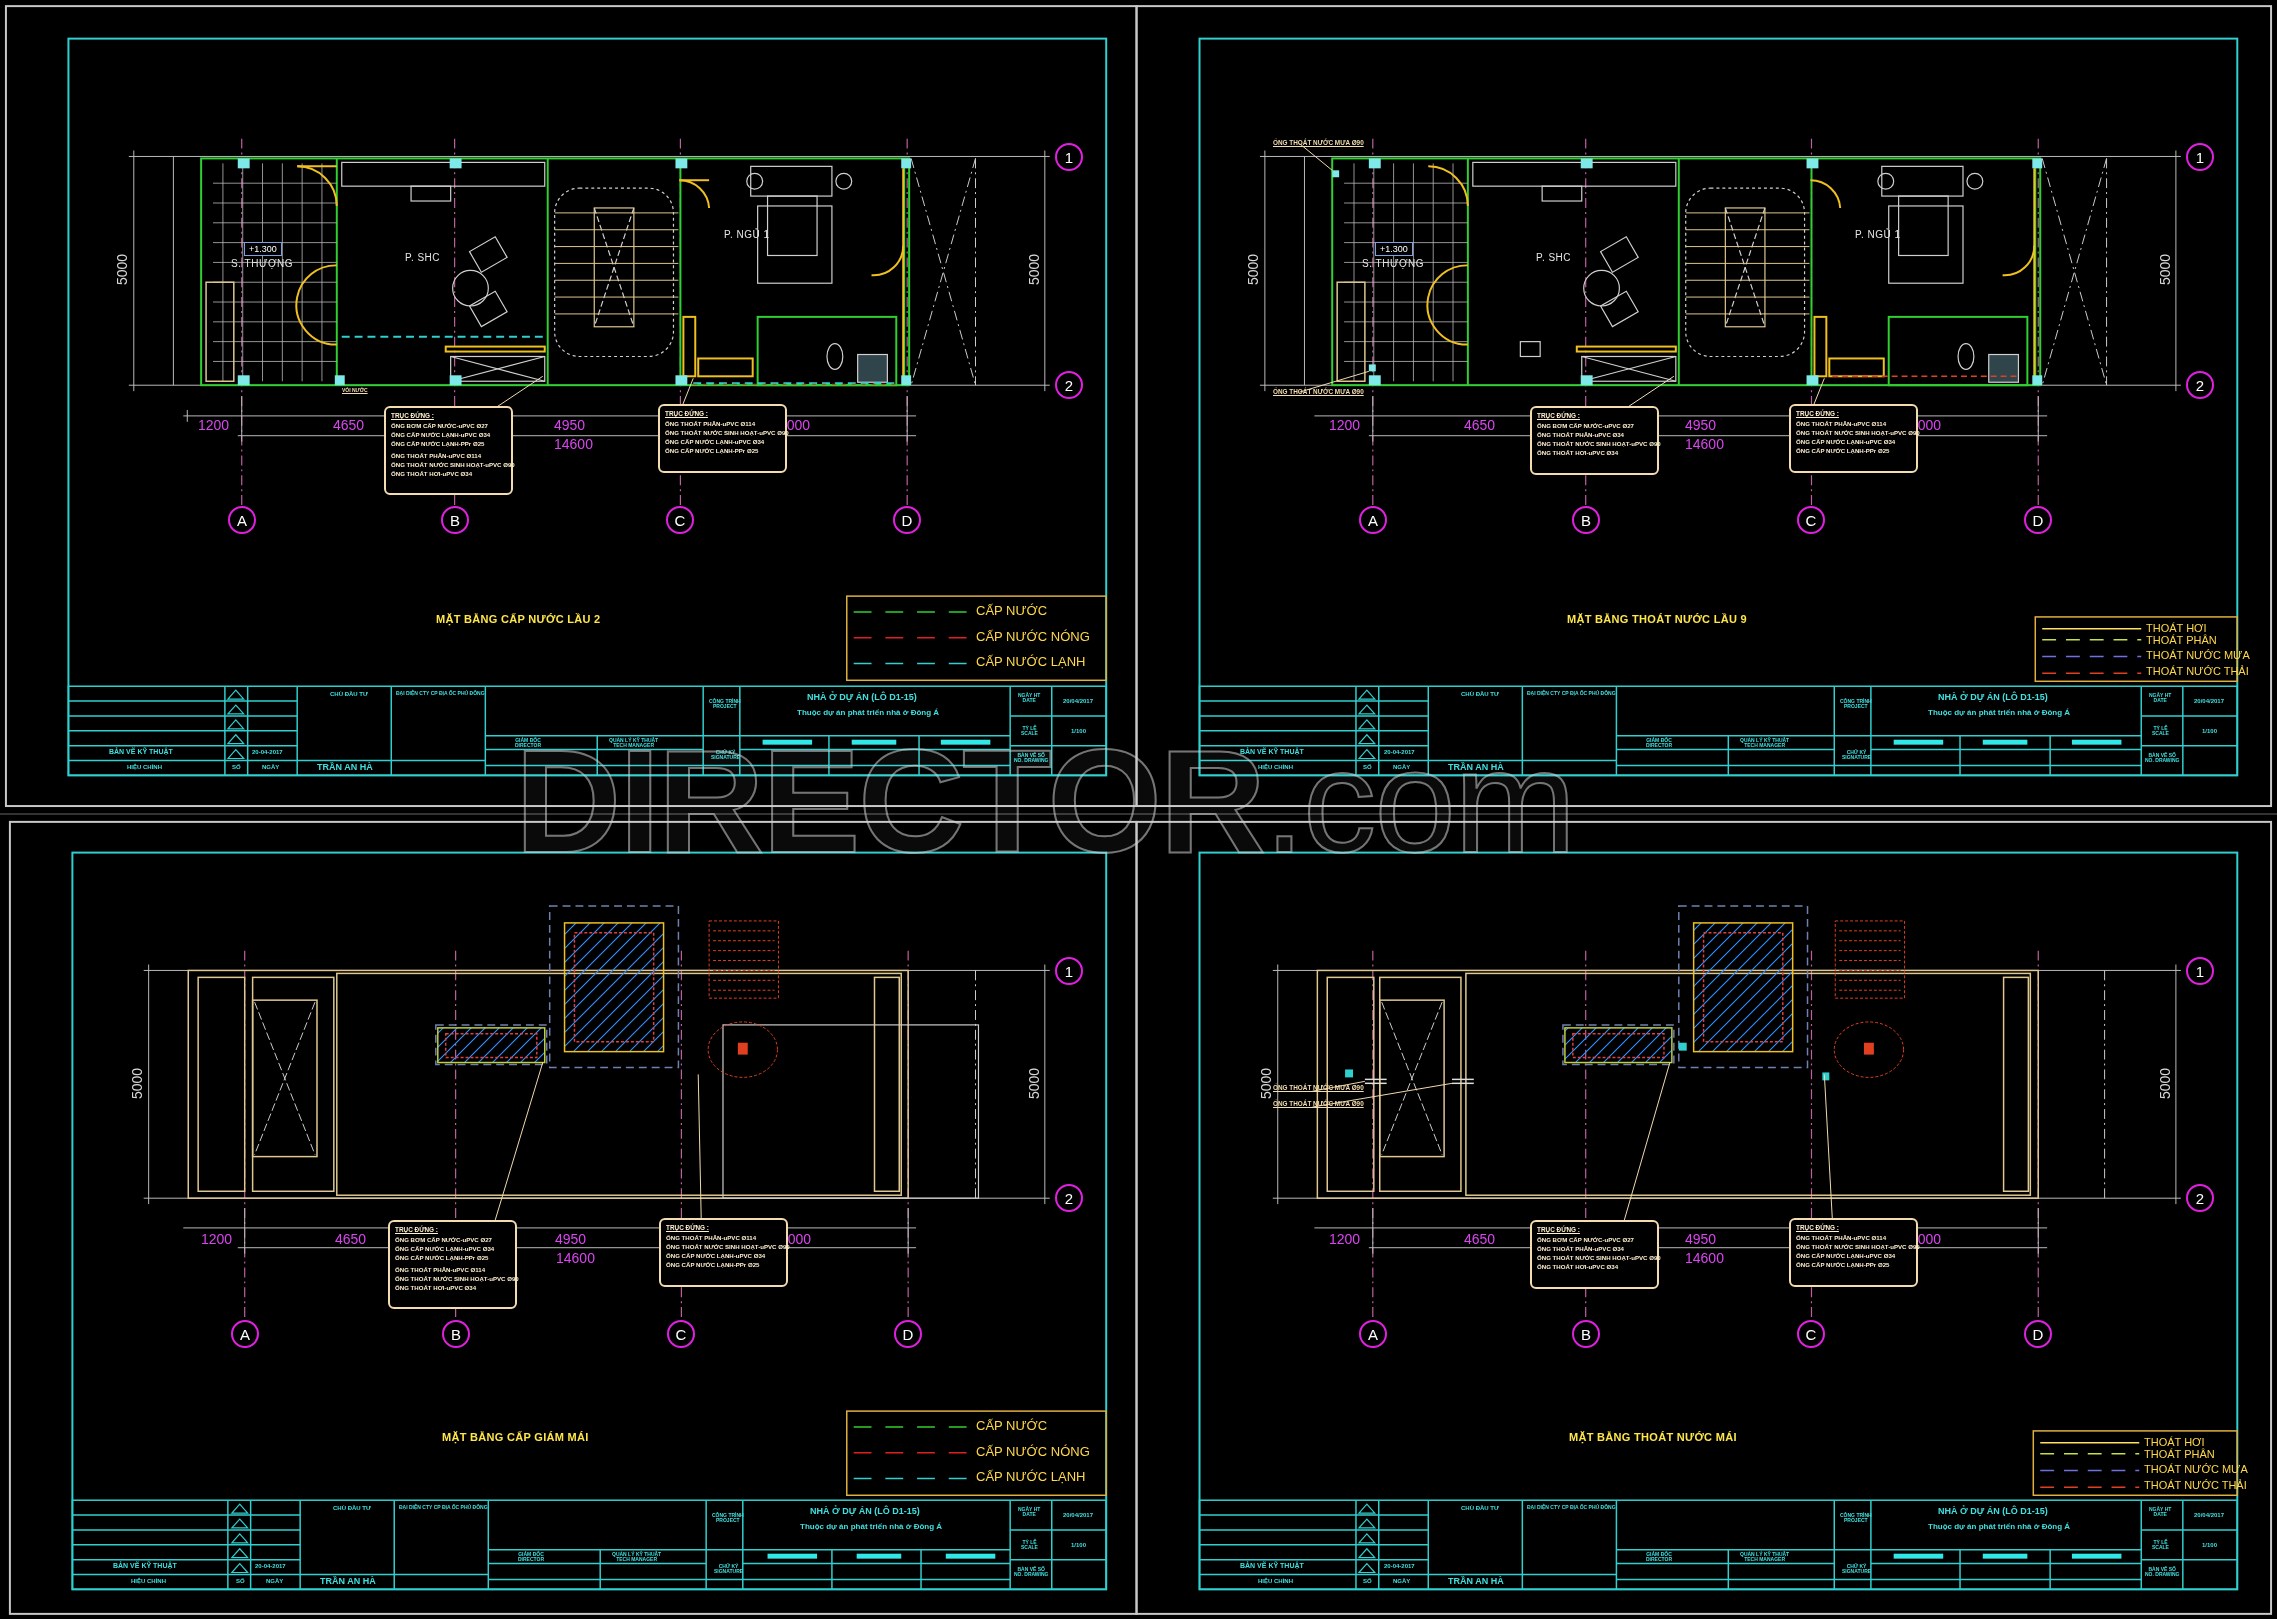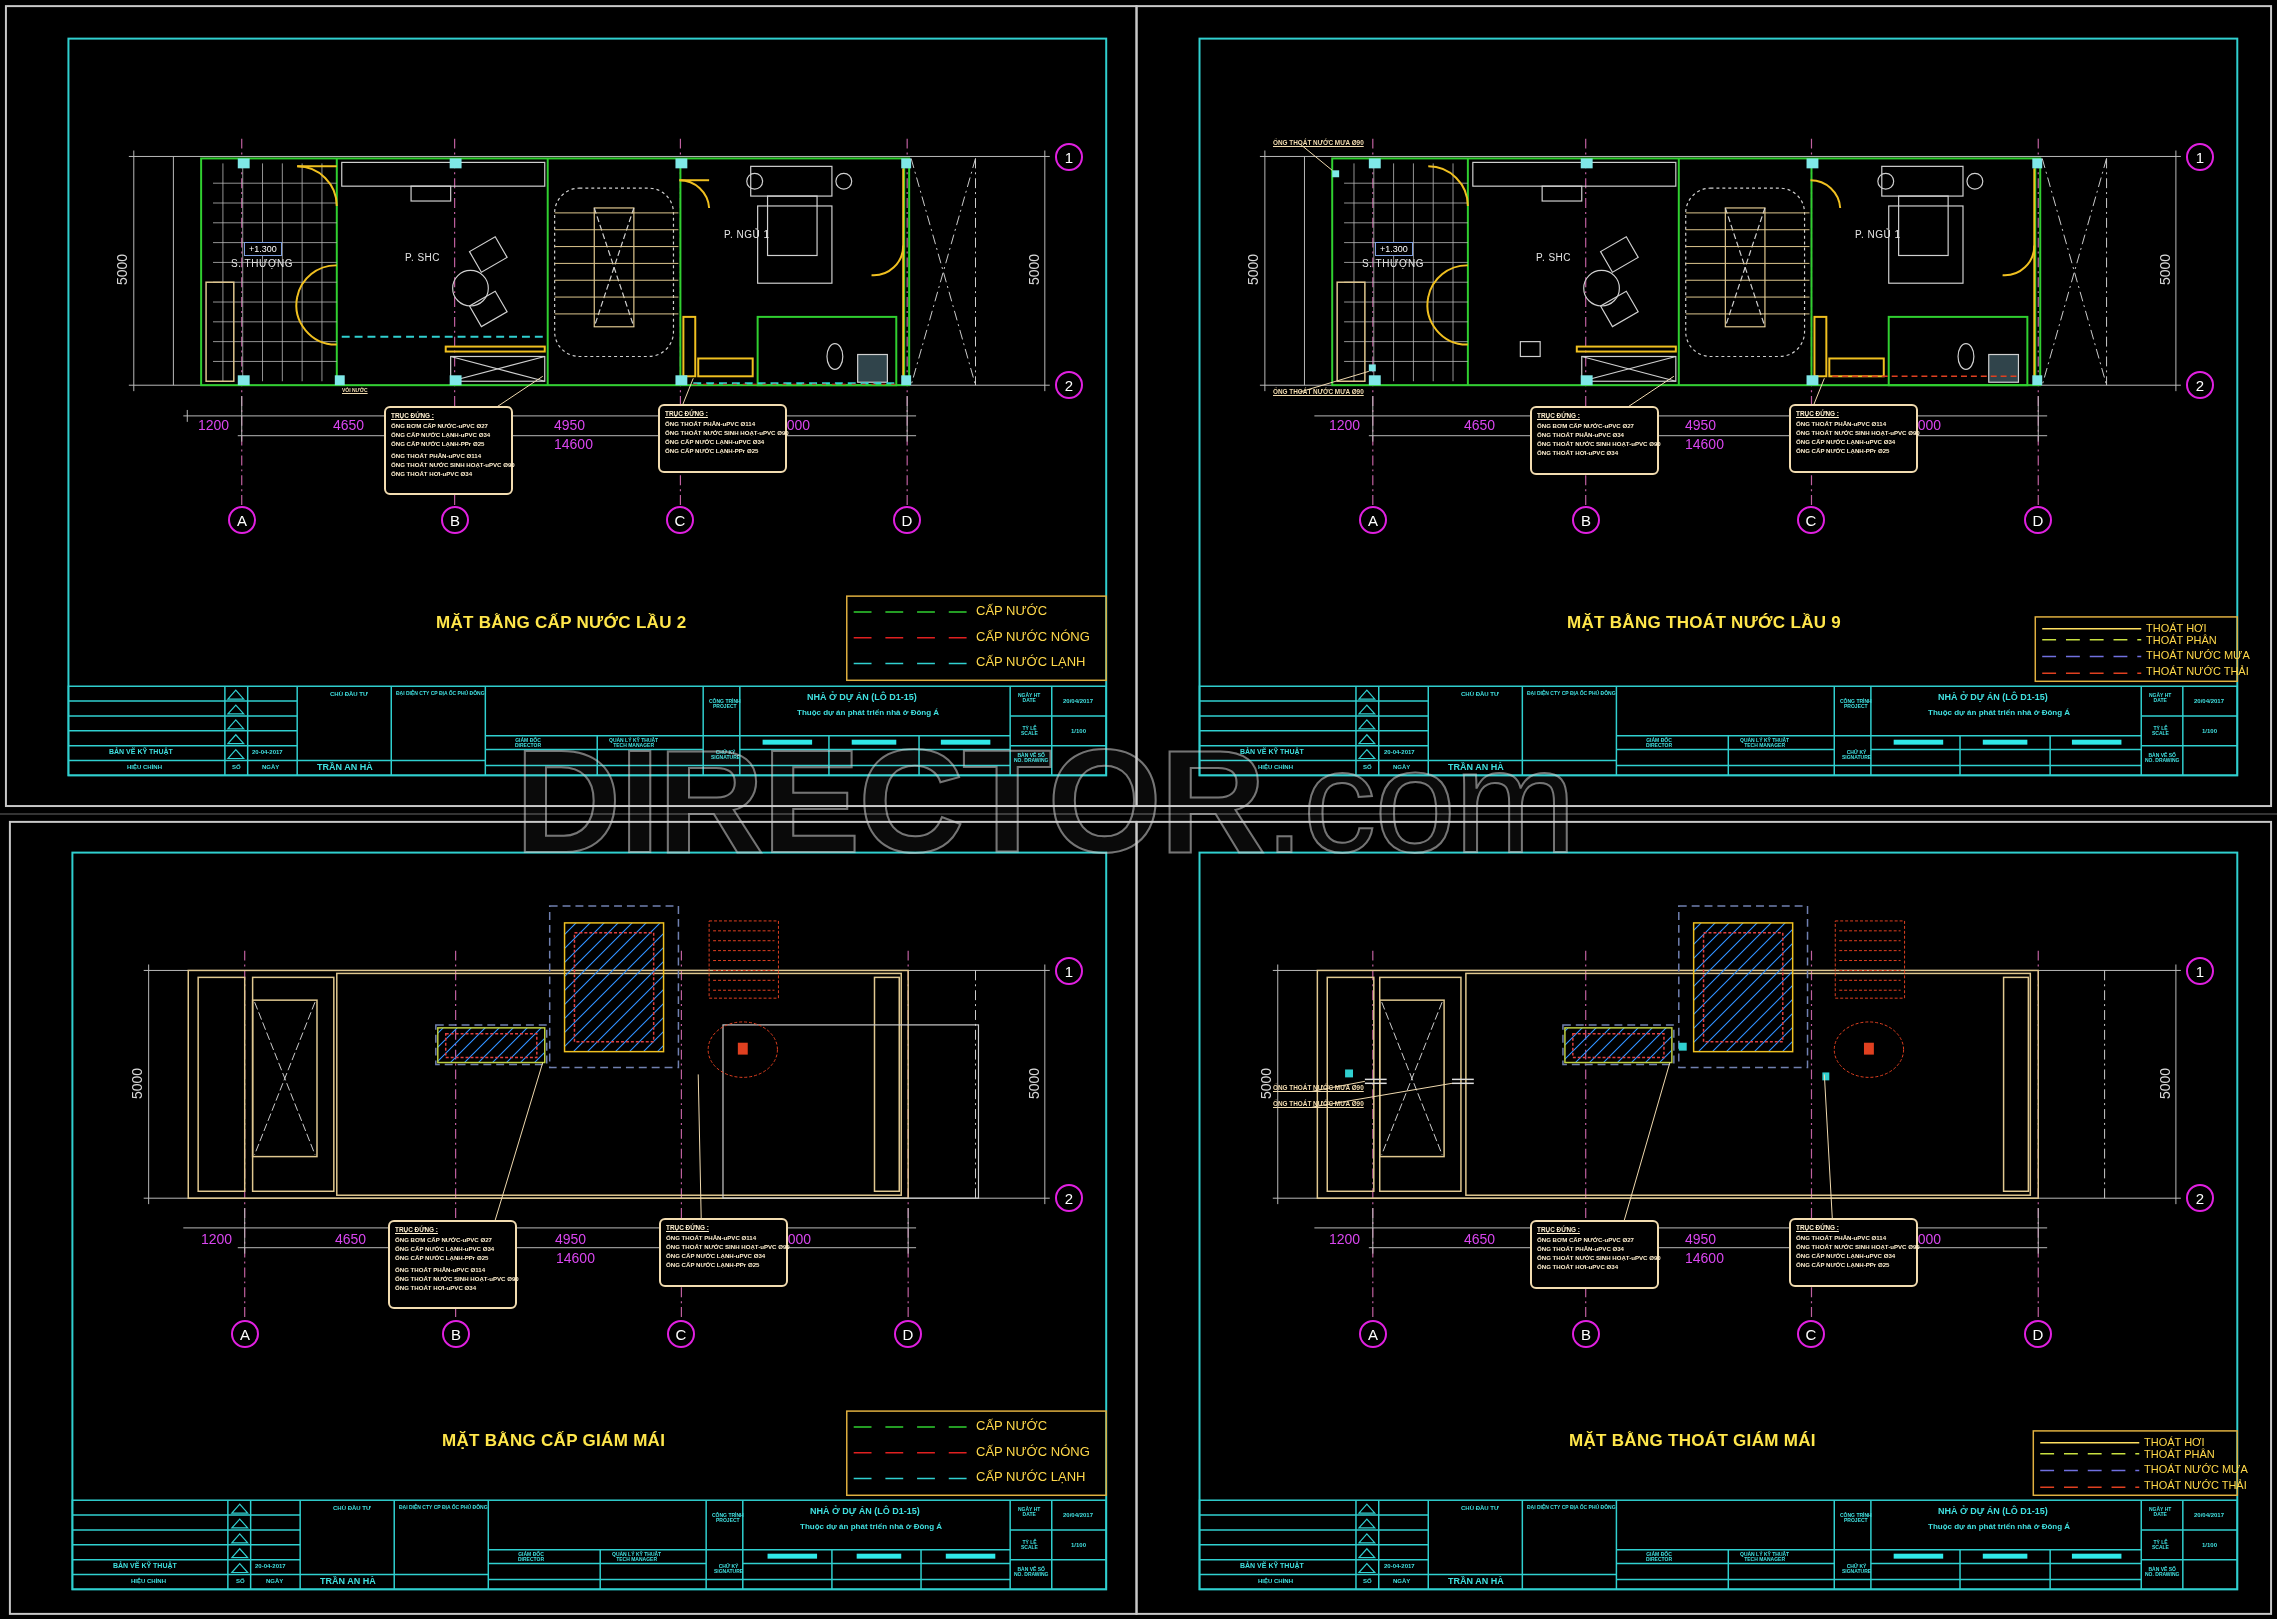--- a/index.html
+++ b/index.html
@@ -4,21 +4,21 @@
 <style>
   html,body{margin:0;padding:0;background:#000;}
   body{width:2277px;height:1620px;position:relative;overflow:hidden;font-family:"Liberation Sans",sans-serif;}
   .sheet{position:absolute;width:1139px;height:812px;}
   .sheet svg{position:absolute;left:0;top:0;width:1139px;height:812px;overflow:visible;}
   .txt{position:absolute;white-space:nowrap;line-height:1;}
   .dim{color:#d946ef;font-size:14px;}
   .dimv{color:#d8d8d8;font-size:14px;transform:rotate(-90deg);transform-origin:left top;}
   .room{color:#e6e6e6;font-size:10px;letter-spacing:0.5px;}
   .bubble{position:absolute;width:28px;height:28px;border:2px solid #e020e0;border-radius:50%;color:#fff;font-size:15px;display:flex;align-items:center;justify-content:center;box-sizing:border-box;}
-  .sheet-title{color:#ffe64a;font-size:17px;font-weight:bold;letter-spacing:0.3px;}
+  .sheet-title{color:#ffe64a;font-size:11px;font-weight:bold;letter-spacing:0.3px;}
   .legend-label{color:#ffd84a;font-size:13px;}
   .legend-label.sm{font-size:11px;}
   .note{position:absolute;border:2px solid #f2dcb0;border-radius:6px;background:#000;padding:4px 5px;box-sizing:border-box;}
   .note .nh{color:#fff0d0;font-size:6.4px;font-weight:bold;text-decoration:underline;margin-bottom:2px;}
   .note .nl{color:#fff0d0;font-size:6.1px;font-weight:bold;line-height:9px;white-space:nowrap;}
   .note .gap{height:3px;}
   .tb{color:#40e0e0;font-size:6px;font-weight:bold;text-align:center;}
   .tb.big{font-size:9px;}
   .tb.prj{font-size:9px;}
   .tb.prj2{font-size:8px;}
@@ -813,21 +813,21 @@
     <div class="nl">ỐNG THOÁT NƯỚC SINH HOẠT-uPVC Ø90</div>
     <div class="nl">ỐNG THOÁT HƠI-uPVC Ø34</div>
   </div>
   <div class="note" style="left:650px;top:406px;width:129px;height:69px;">
     <div class="nh">TRỤC ĐỨNG :</div>
     <div class="nl">ỐNG THOÁT PHÂN-uPVC Ø114</div>
     <div class="nl">ỐNG THOÁT NƯỚC SINH HOẠT-uPVC Ø90</div>
     <div class="nl">ỐNG CẤP NƯỚC LẠNH-uPVC Ø34</div>
     <div class="nl">ỐNG CẤP NƯỚC LẠNH-PPr Ø25</div>
   </div>
-  <span class="txt sheet-title" style="left:430px;top:620px;">MẶT BẰNG THOÁT GIÁM MÁI</span>
+  <span class="txt sheet-title" style="left:430px;top:620px;">MẶT BẰNG THOÁT NƯỚC MÁI</span>
   <span class="txt legend-label sm" style="left:1005px;top:625px;">THOÁT HƠI</span>
   <span class="txt legend-label sm" style="left:1005px;top:637px;">THOÁT PHÂN</span>
   <span class="txt legend-label sm" style="left:1005px;top:652px;">THOÁT NƯỚC MƯA</span>
   <span class="txt legend-label sm" style="left:1005px;top:668px;">THOÁT NƯỚC THẢI</span>
   <span class="txt tb big" style="left:101px;top:750px;font-size:7px;">BẢN VẼ KỸ THUẬT</span>
   <span class="txt tb" style="left:119px;top:766px;">HIỆU CHỈNH</span>
   <span class="txt tb" style="left:224px;top:766px;">SỐ</span>
   <span class="txt tb" style="left:254px;top:766px;">NGÀY</span>
   <span class="txt tb" style="left:245px;top:751px;">20-04-2017</span>
   <span class="txt tb" style="left:322px;top:693px;">CHỦ ĐẦU TƯ</span>

